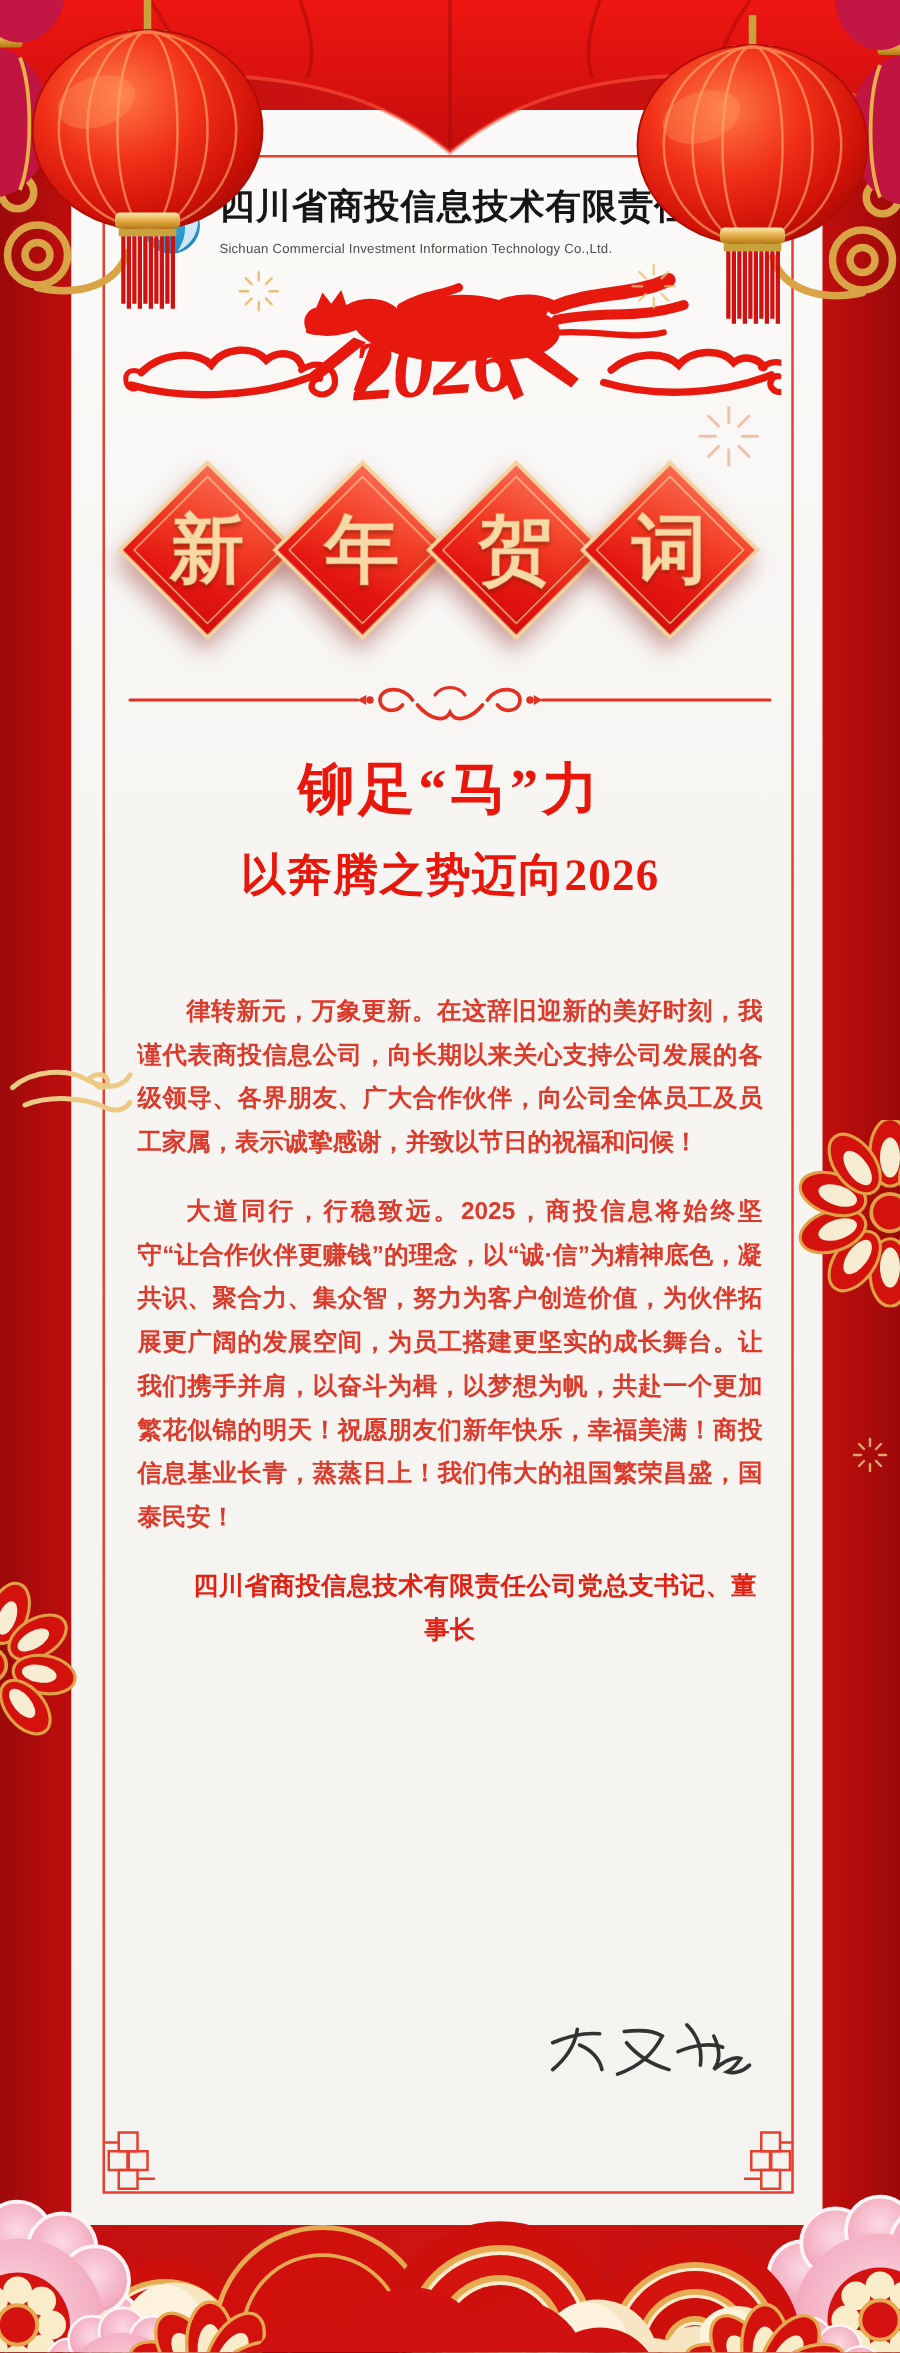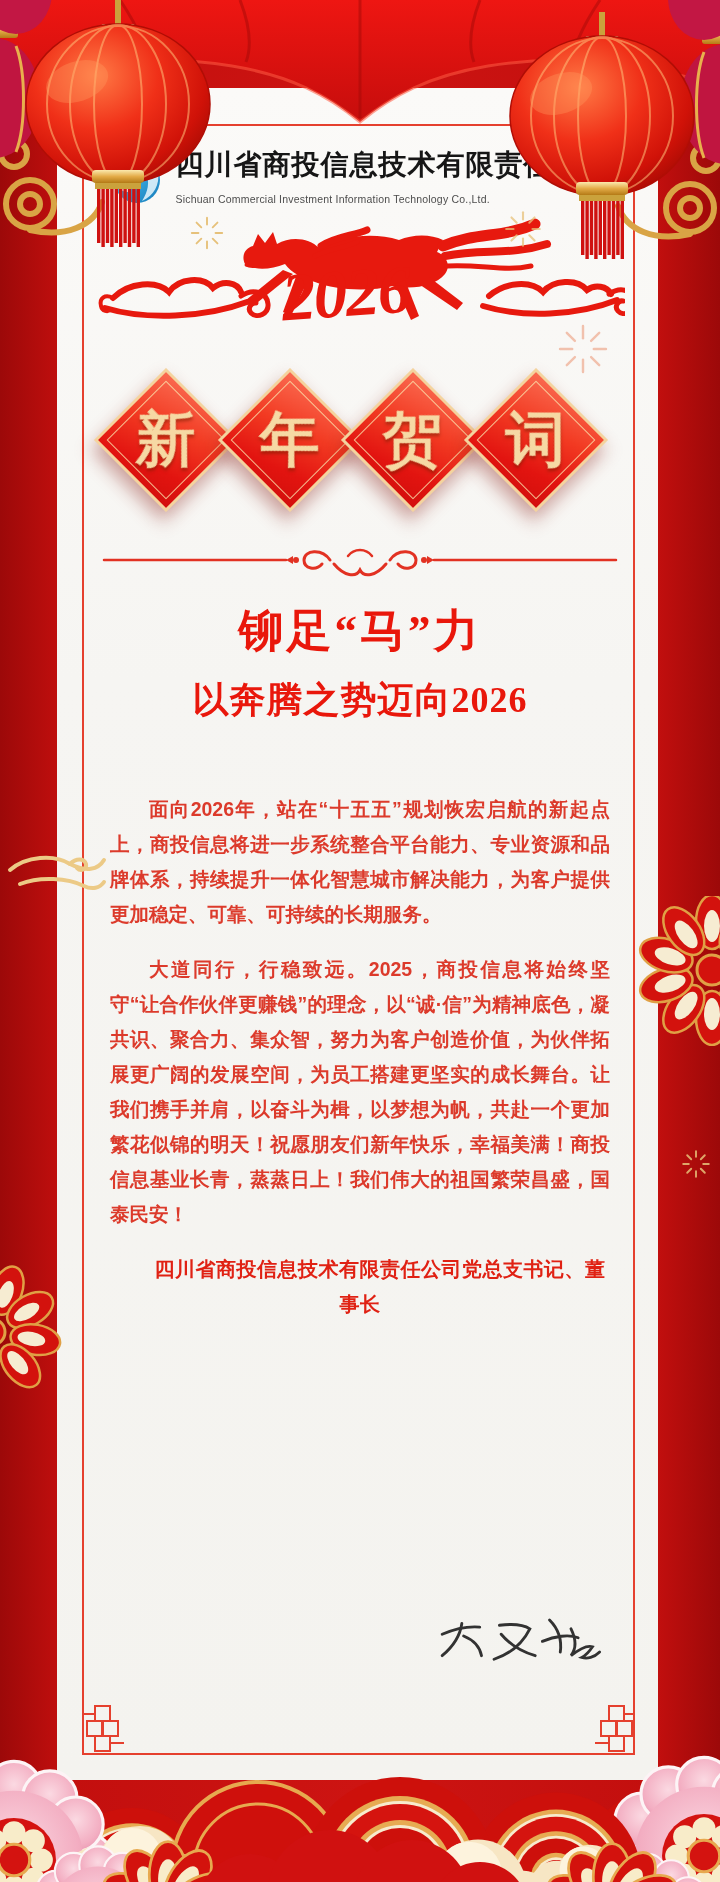--- a/index.html
+++ b/index.html
@@ -189,21 +189,21 @@
     <circle cx="334" cy="22" r="3" fill="#e23122"></circle>
     <path d="M196,22 l7,-4 v8 Z M344,22 l-7,-4 v8 Z" fill="#e23122"></path>
   </svg>
 
   <div class="title">
     <div class="t1">铆足“马”力</div>
     <div class="t2">以奔腾之势迈向2026</div>
   </div>
 
   <div class="letter">
-    <p>面向2026年，站在“十五五”规划恢宏启航的新起点上，商投信息将进一步系统整合平台能力、专业资源和品牌体系，持续提升一体化智慧城市解决能力，为客户提供更加稳定、可靠、可持续的长期服务。</p>
+    <p>律转新元，万象更新。在这辞旧迎新的美好时刻，我谨代表商投信息公司，向长期以来关心支持公司发展的各级领导、各界朋友、广大合作伙伴，向公司全体员工及员工家属，表示诚挚感谢，并致以节日的祝福和问候！</p>
     <p>大道同行，行稳致远。2025，商投信息将始终坚守“让合作伙伴更赚钱”的理念，以“诚·信”为精神底色，凝共识、聚合力、集众智，努力为客户创造价值，为伙伴拓展更广阔的发展空间，为员工搭建更坚实的成长舞台。让我们携手并肩，以奋斗为楫，以梦想为帆，共赴一个更加繁花似锦的明天！祝愿朋友们新年快乐，幸福美满！商投信息基业长青，蒸蒸日上！我们伟大的祖国繁荣昌盛，国泰民安！</p>
     <p class="signoff">四川省商投信息技术有限责任公司党总支书记、董事长</p>
   </div>
 
   <svg class="abs noint" style="left:435px;top:1600px;" width="170" height="72" viewBox="0 0 190 72">
     <g stroke="#222" stroke-width="3.2" fill="none" stroke-linecap="round" opacity=".92">
       <path d="M8,34 C22,28 38,25 50,26"></path>
       <path d="M30,22 C28,36 20,48 8,58"></path>
       <path d="M32,36 C42,40 50,48 52,58"></path>
       <path d="M72,24 C88,22 100,24 106,28 C98,44 84,56 66,62"></path>

